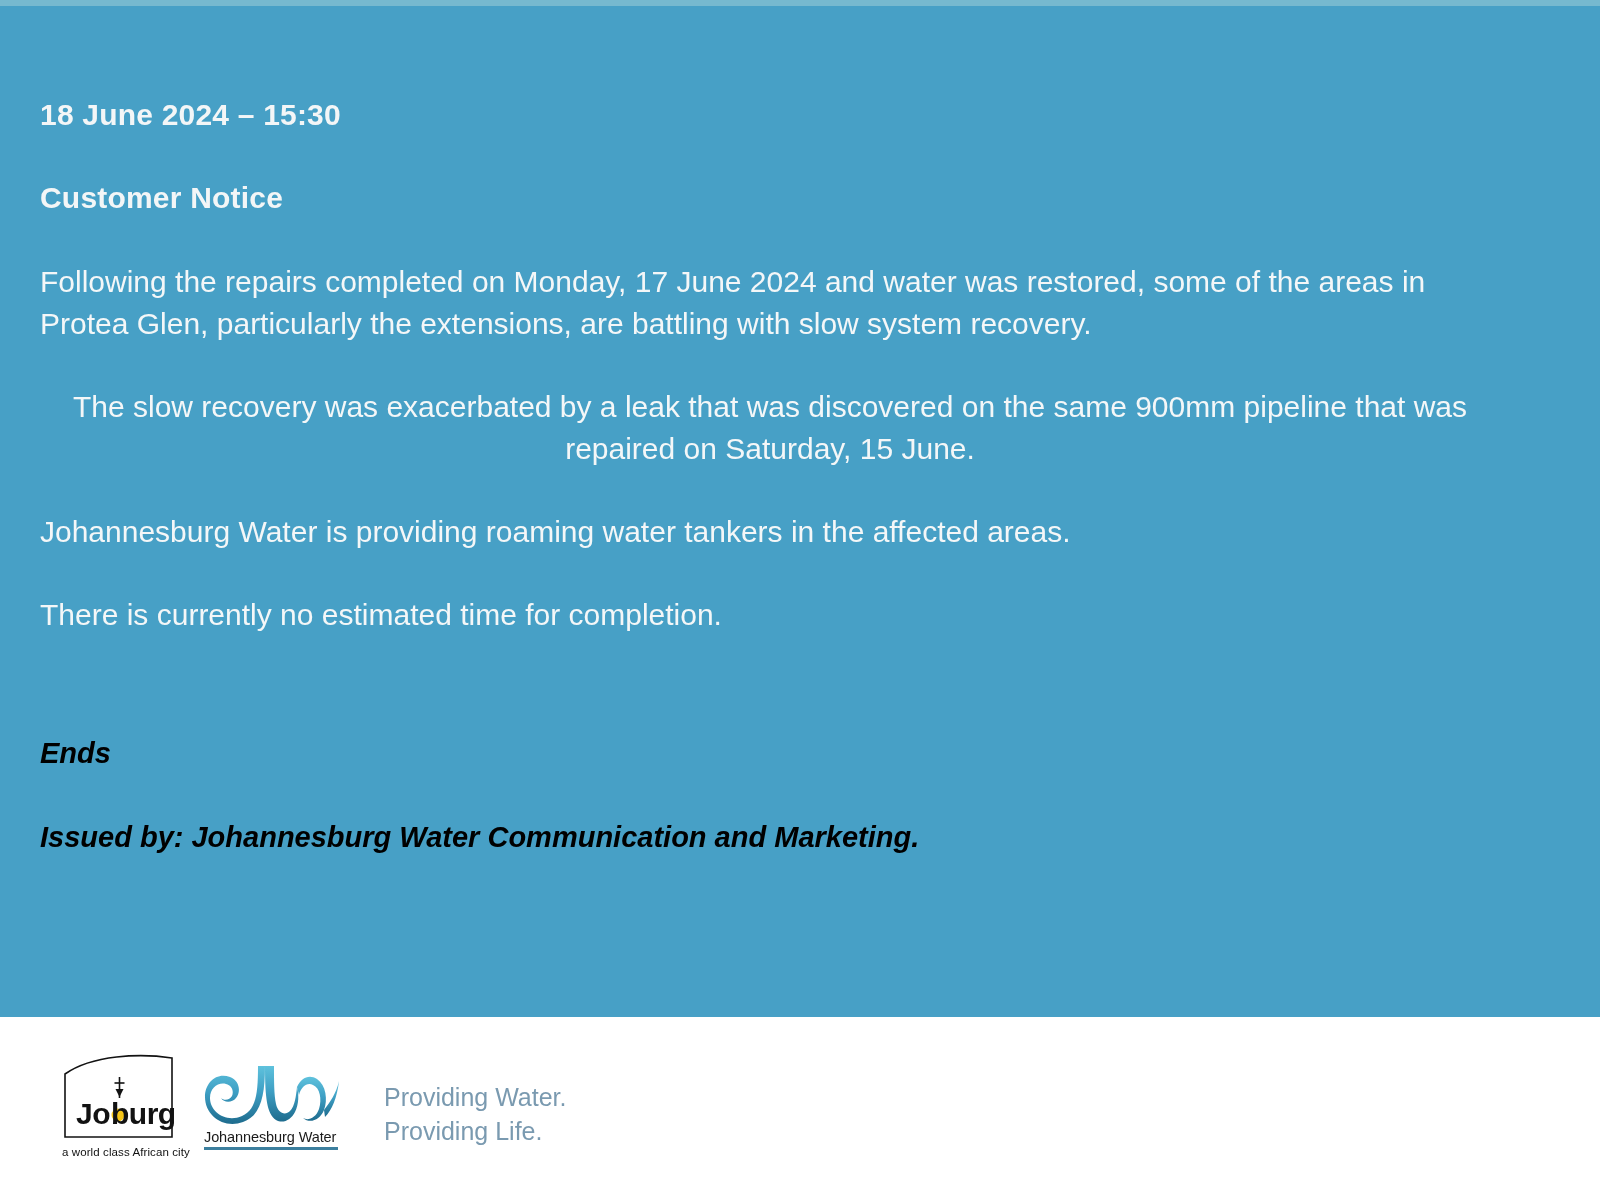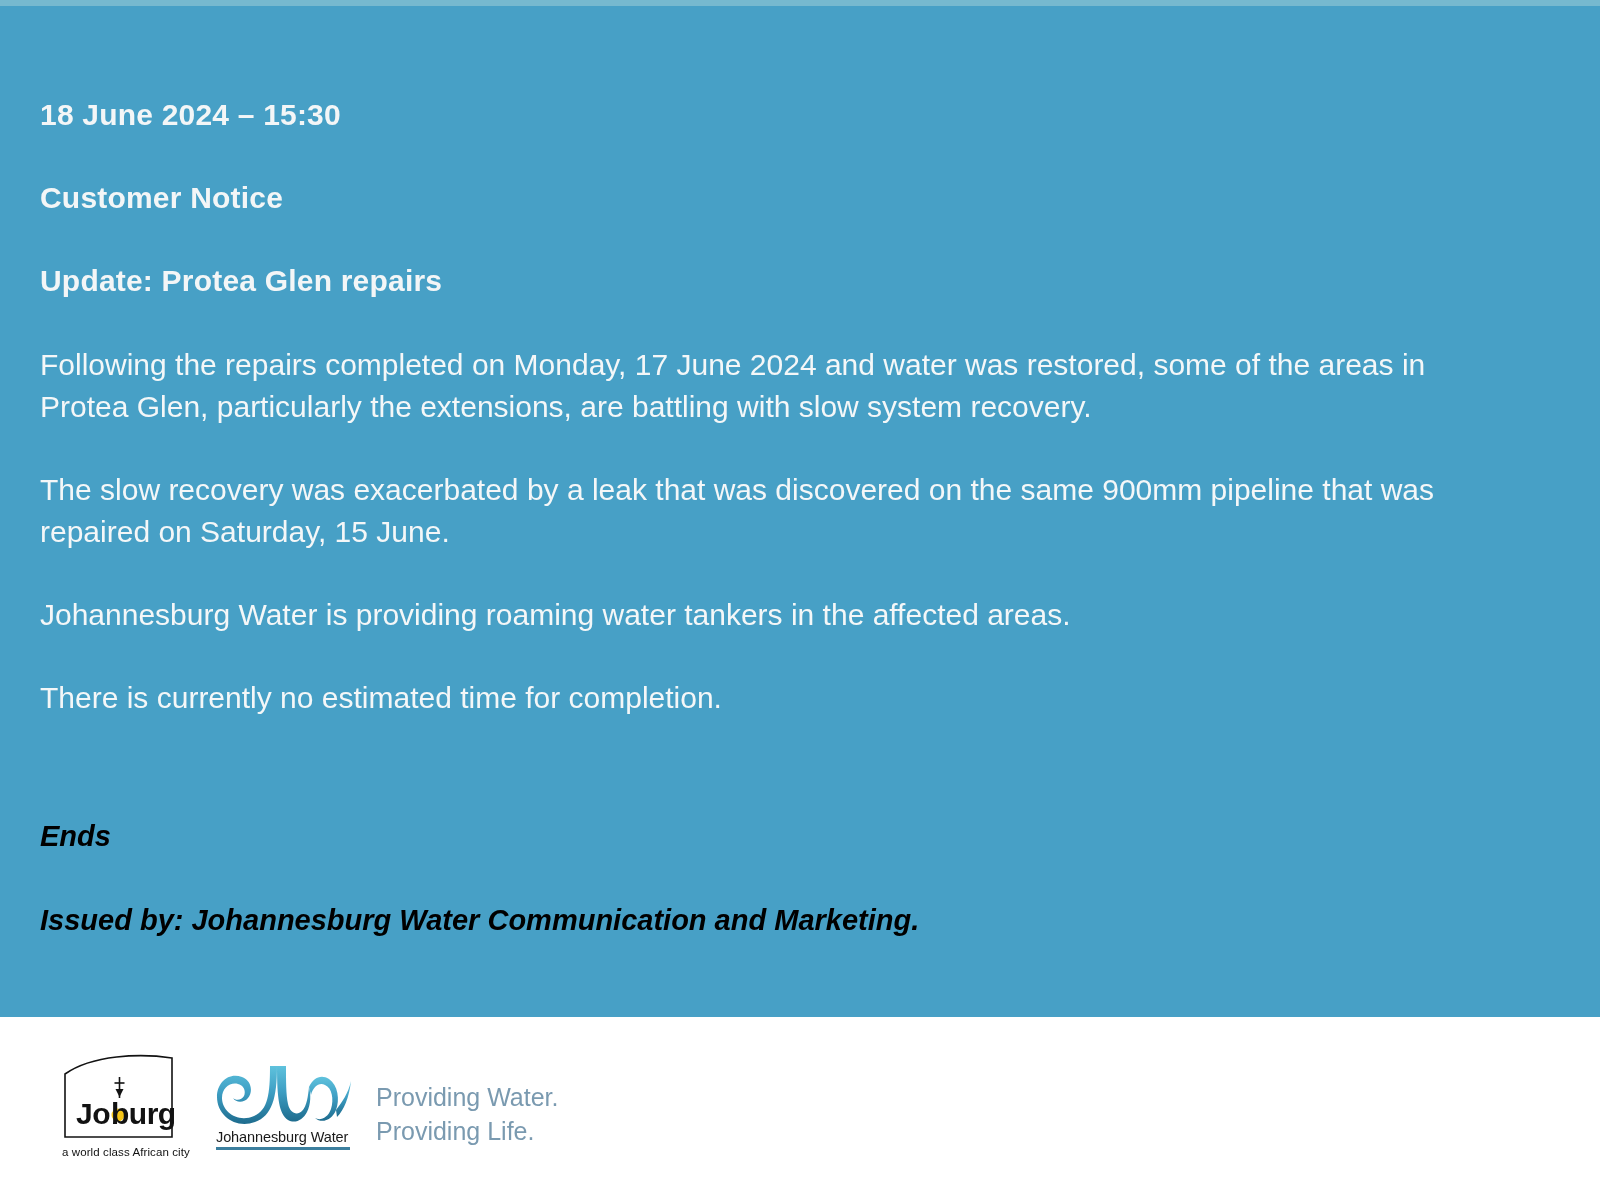--- a/index.html
+++ b/index.html
@@ -56,21 +56,21 @@
     white-space: nowrap;
   }
 
   .para {
     color: #f4f7f8;
     font-size: 30px;
     line-height: 42px;
     margin: 0 0 41px 0;
     max-width: 1470px;
   }
-  .para.p-two { max-width: 1460px; }
+  .para.p-two { max-width: 1460px; text-align: center; }
 
   .spacer-block {
     height: 56px;
   }
 
   .line-italic {
     color: #000000;
     font-weight: bold;
     font-style: italic;
     font-size: 29px;
@@ -88,21 +88,21 @@
     background: #ffffff;
     display: flex;
     align-items: center;
     padding-left: 62px;
     box-sizing: border-box;
   }
 
   .logo-group {
     display: flex;
     align-items: flex-start;
-    gap: 36px;
+    gap: 24px;
   }
 
   
   .joburg-logo {
     position: relative;
     width: 118px;
     height: 112px;
   }
   .joburg-shield {
     position: relative;
@@ -135,21 +135,21 @@
     white-space: nowrap;
   }
   .jw-rule {
     margin-top: 2px;
     width: 134px;
     height: 3px;
     background: #3c7f9e;
   }
 
   .slogan {
-    margin-left: 20px;
+    margin-left: 40px;
     margin-top: 10px;
     color: #7a9ab0;
     font-size: 25px;
     line-height: 34px;
     font-weight: normal;
     white-space: nowrap;
   }
 </style>
 </head>
 <body>
@@ -158,21 +158,20 @@
 
   <div class="notice-panel">
     <div class="top-edge"></div>
 
     <div class="notice-body">
 
       <div class="line-heading">18 June 2024 – 15:30</div>
 
       <div class="line-heading">Customer Notice</div>
 
-      <div class="line-heading">Update: Protea Glen repairs</div>
 
       <p class="para p-one">Following the repairs completed on Monday, 17 June 2024 and water was restored, some of the areas in Protea Glen, particularly the extensions, are battling with slow system recovery.</p>
 
       <p class="para p-two">The slow recovery was exacerbated by a leak that was discovered on the same 900mm pipeline that was repaired on Saturday, 15 June.</p>
 
       <p class="para">Johannesburg Water is providing roaming water tankers in the affected areas.</p>
 
       <p class="para">There is currently no estimated time for completion.</p>
 
       <div class="spacer-block"></div>

